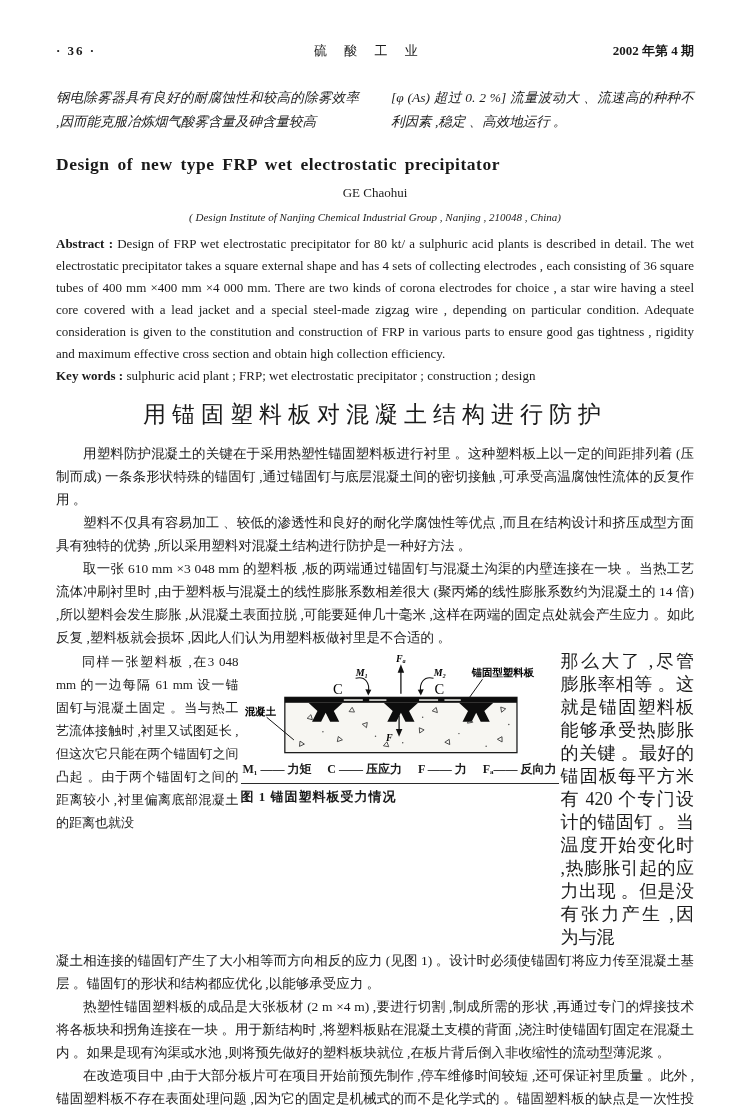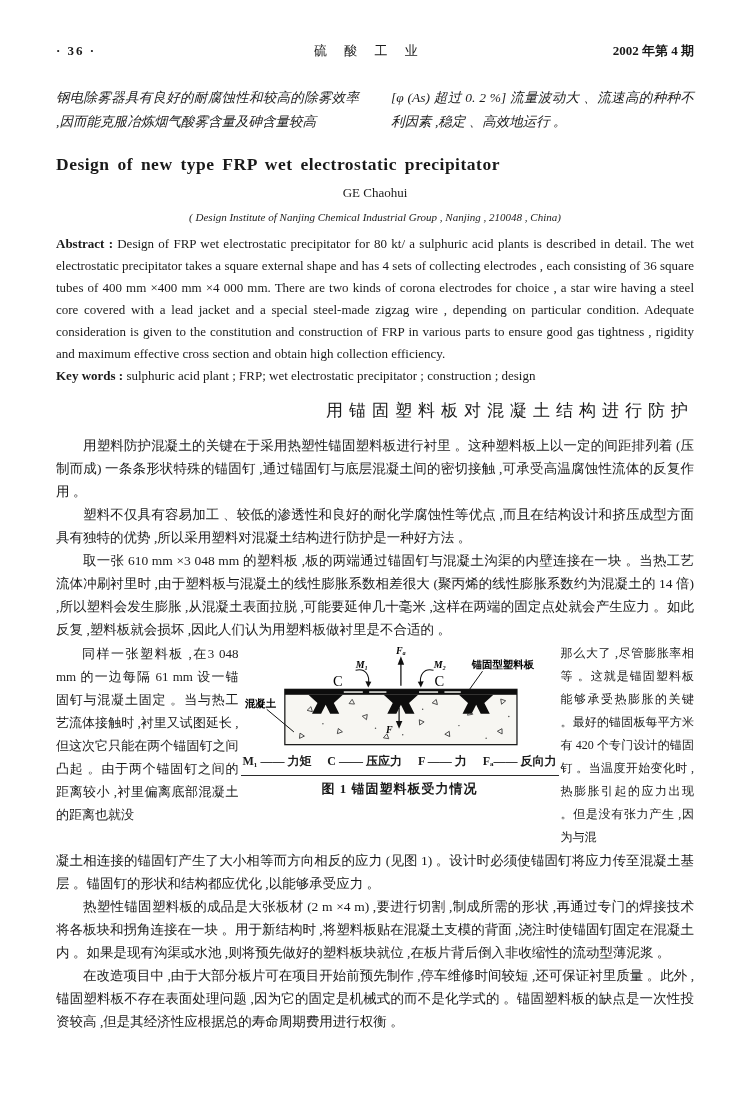--- a/index.html
+++ b/index.html
@@ -19,32 +19,32 @@
   .intro { display:flex; gap:32px; margin-bottom:20px;font-style:italic; }
   .intro div { flex:1; font-size:13.5px; line-height:24px; text-align:justify; }
   
   .etitle { text-align:left; font-size:17.5px; font-weight:bold; letter-spacing:0.5px; word-spacing:3px; margin-bottom:10px; }
   .eauthor { text-align:center; font-size:13px; margin-bottom:10px; }
   .eaffil { text-align:center; font-style:italic; font-size:11px; margin-bottom:10px; }
   .abs { font-size:13px; line-height:22px; text-align:justify; }
   .abs b { font-size:13px; }
   .kw { font-size:13px; line-height:22px; margin-bottom:12px; }
   
-  .ctitle { text-align:right; font-size:17px; letter-spacing:6px; margin:8px 0 12px 0; font-weight:normal; }
+  .ctitle { text-align:center; font-size:23px; letter-spacing:6px; margin:8px 0 12px 0; font-weight:normal; }
   .cbody p { font-size:13.5px; line-height:23px; text-align:justify; text-indent:2em; }
   
   .figrow { display:flex; gap:2px; margin-top:1px; }
   .figcol-l { width:186px; font-size:13px; line-height:23px; text-align:justify; }
   .figcol-l .ind { text-indent:2em; }
-  .figcol-r { width:136px; font-size:12px; line-height:23px; text-align:justify; }
+  .figcol-r { width:136px; font-size:18px; line-height:23px; text-align:justify; }
   .figblock { width:318px; padding-top:2px; }
   .figblock svg { display:block; }
   .fig-legend { display:flex; justify-content:space-between; font-size:12px; font-weight:bold; padding:0 2px; margin-top:2px; white-space:nowrap; }
   .fig-rule { border-top:1px solid #2b2b2b; margin:5px 0 4px 0; }
-  .fig-caption { text-align:center; font-size:13px; font-weight:bold; letter-spacing:1px; }
+  .fig-caption { font-size:13px; font-weight:bold; letter-spacing:1px; }
   svg text { font-family:"Liberation Serif","DejaVu Serif",serif; }
 </style>
 </head>
 <body>
 
 <div class="page">
 
   <div class="hdr">
     <span class="pgno">· 36 ·</span>
     <span class="jrnl">硫 酸 工 业</span>

